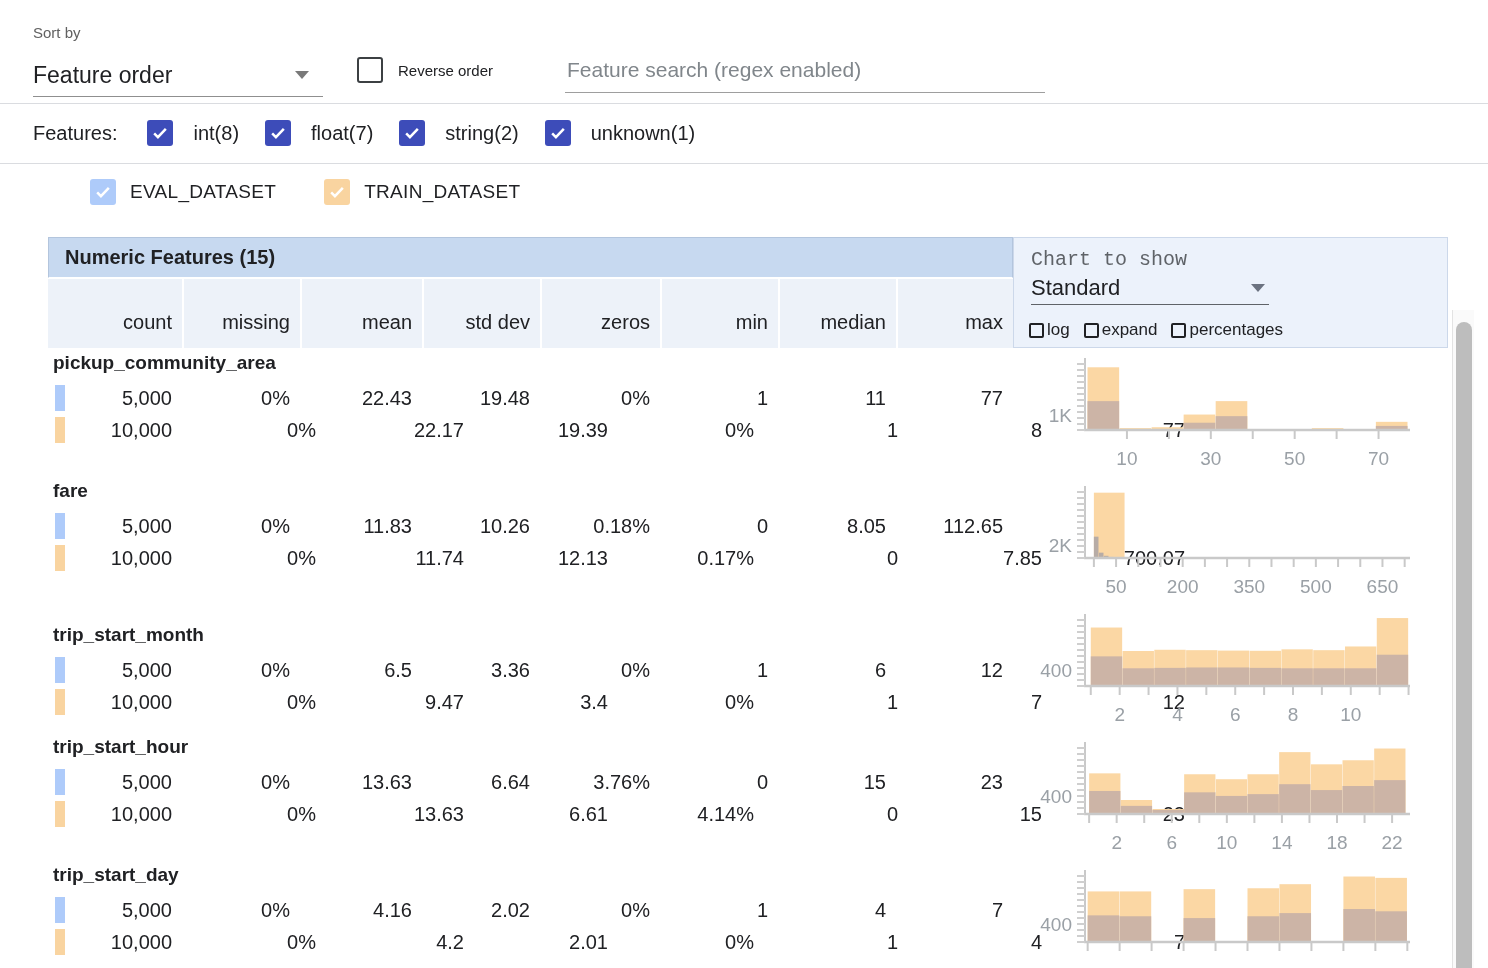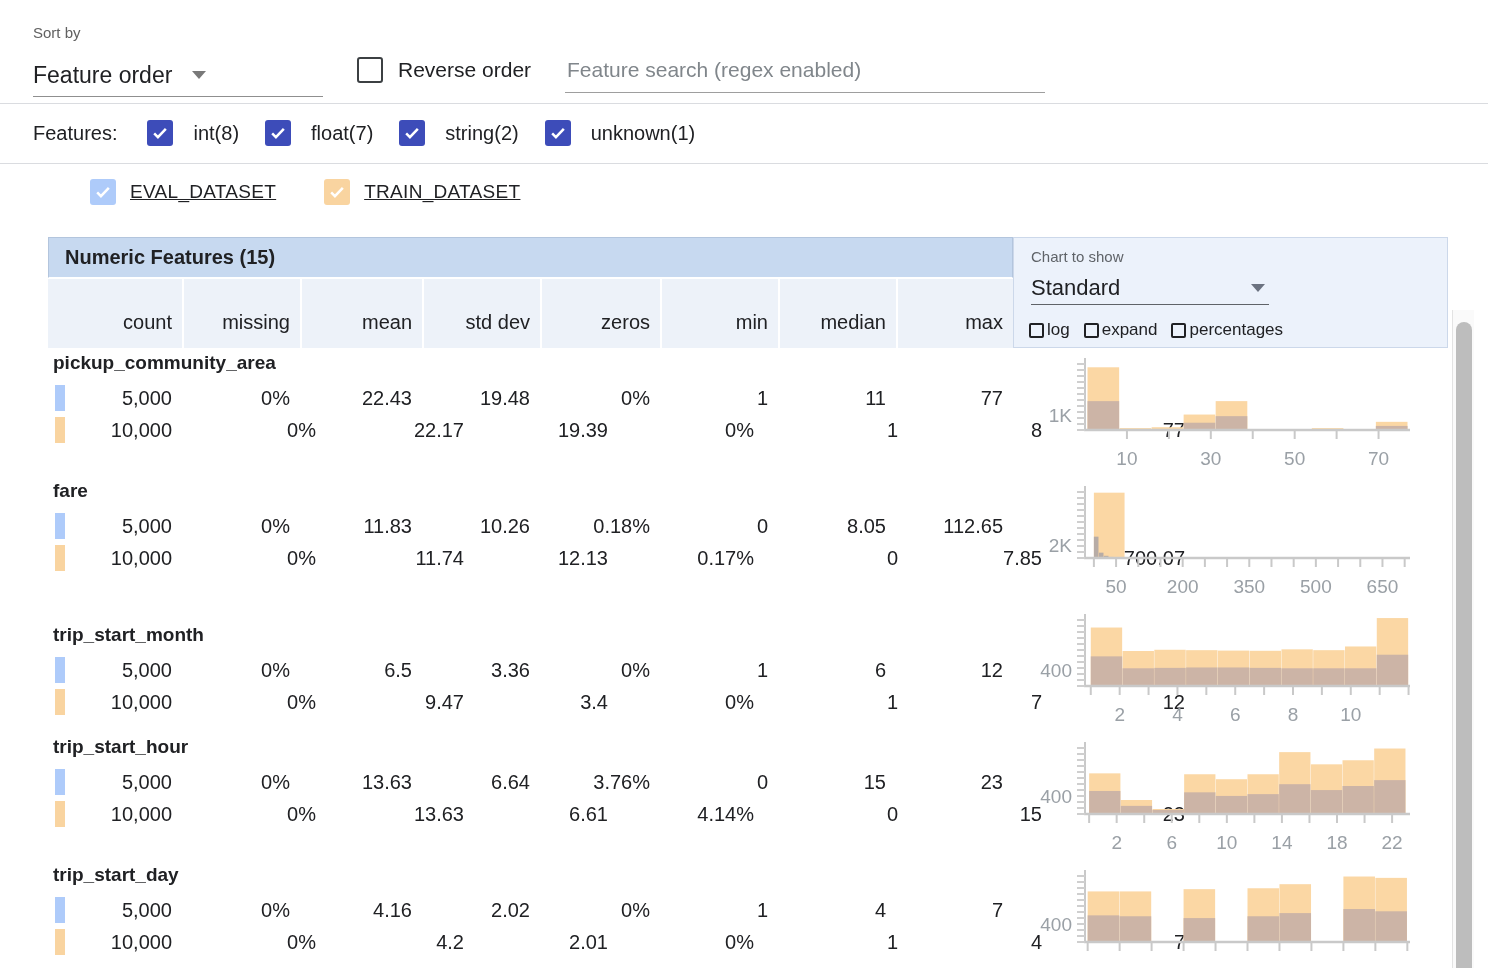--- a/index.html
+++ b/index.html
@@ -2,42 +2,42 @@
 <html><head>
 <meta charset="utf-8">
 <style>
   * { margin:0; padding:0; box-sizing:border-box; }
   body { font-family:"Liberation Sans","DejaVu Sans",sans-serif; background:#fff; color:#202124; }
   .page { position:relative; width:1488px; height:968px; overflow:hidden; background:#fff; }
 
   
   .sortby-label { position:absolute; left:33px; top:24px; font-size:15px; color:#616161; }
   .sortby-select { position:absolute; left:33px; top:54px; width:290px; height:43px;
-    border-bottom:1px solid #8f8f8f; display:flex; align-items:center; justify-content:flex-start; cursor:pointer;gap:20px; }
+    border-bottom:1px solid #8f8f8f; display:flex; align-items:center; justify-content:space-between; cursor:pointer;gap:20px; }
   .sortby-select .val { font-size:23px; color:#202124; }
   .caret { width:0; height:0; border-left:7px solid transparent; border-right:7px solid transparent; border-top:8px solid #797979; margin-right:14px; }
   .reverse-wrap { position:absolute; left:357px; top:57px; display:flex; align-items:center; gap:15px; }
   .cb-empty { width:26px; height:26px; border:2px solid #3c4043; border-radius:3px; background:#fff; display:inline-block; }
-  .reverse-label { font-size:21px; color:#202124; }
+  .reverse-label { font-size:15px; color:#202124; }
   .search-wrap { position:absolute; left:565px; top:50px; width:480px; }
   .search-wrap input { width:100%; border:none; border-bottom:1px solid #9e9e9e; outline:none; font-size:21px; padding:8px 2px 10px 2px; color:#202124; font-family:inherit; }
   .search-wrap input::placeholder { color:#80868b; }
 
   .hr { position:absolute; left:0; width:1488px; height:1px; background:#dadce0; }
 
   
   .features-row { position:absolute; left:0; top:104px; width:1488px; height:59px; display:flex; align-items:center; }
   .features-title { font-size:20px; margin-left:33px; margin-right:30px; color:#202124; }
   .filter-item { display:inline-flex; align-items:center; margin-right:26px; }
   .cb { width:26px; height:26px; border-radius:3px; display:inline-flex; align-items:center; justify-content:center; cursor:pointer; }
   .cb svg { display:block; }
   .filter-label { font-size:20px; margin-left:20px; color:#202124; }
 
   
-  .legend-row { position:absolute; left:90px; top:170px; height:44px; display:flex; align-items:center; gap:48px;text-decoration:underline; }
+  .legend-row { position:absolute; left:90px; top:170px; height:44px; display:flex; align-items:center; gap:48px; }
   .legend-item { display:inline-flex; align-items:center; }
   .legend-label { font-size:19px; letter-spacing:.3px; margin-left:14px; color:#202124; }
 
   
   .tbl-title { position:absolute; left:48px; top:237px; width:965px; height:41px; background:#c7d9f0;
     border:1px solid #b3c5dd; border-bottom:1px solid #fff; display:flex; align-items:center; }
   .tbl-title span { font-size:20px; font-weight:700; margin-left:16px; }
   .col-header { position:absolute; left:48px; top:279px; width:965px; height:69px; display:grid;
     grid-template-columns:134px 118px 122px 118px 120px 118px 118px 117px;text-align:right; }
   .col-header .hcell { background:#edf2f9; border-left:2px solid #fff; display:flex; align-items:flex-end; justify-content:flex-end;
@@ -49,21 +49,21 @@
   .feature-name { position:absolute; left:5px; top:0; font-size:19px; font-weight:700; color:#202124; }
   .stat-row { position:absolute; left:0; width:965px; height:32px; display:grid;
     grid-template-columns:134px 118px 122px 118px 120px 118px 118px 117px; align-items:center; }
   .stat-row.r1 { top:30px; } .stat-row.r2 { top:62px;gap:26px; }
   .stat-cell { text-align:right; padding-right:10px; font-size:20px; color:#202124; }
   .swatch { position:absolute; left:7px; top:3px; width:10px; height:26px; }
 
   
   .chart-panel { position:absolute; left:1013px; top:237px; width:435px; height:111px;
     background:#ecf2fb; border:1px solid #ccd8ea; }
-  .chart-show-label { position:absolute; left:17px; top:10px; font-size:15px; color:#5f6368; }
+  .chart-show-label { position:absolute; left:17px; top:10px; font-size:20px; color:#5f6368;font-family:Liberation Mono, monospace; }
   .chart-select { position:absolute; left:17px; top:33px; width:238px; height:34px; border-bottom:1px solid #5f6368;
     display:flex; align-items:center; justify-content:space-between; cursor:pointer; }
   .chart-select .val { font-size:22px; color:#202124; }
   .chart-select .caret { margin-right:4px; border-top-color:#6b7280; }
   .chart-opts { position:absolute; left:15px; top:82px; display:flex; align-items:center; gap:14px; }
   .opt { display:inline-flex; align-items:center; gap:3px; }
   .opt .box { width:15px; height:15px; border:2px solid #202124; border-radius:2px; background:transparent; display:inline-block; }
   .opt .olabel { font-size:17px; color:#202124; }
 
   

